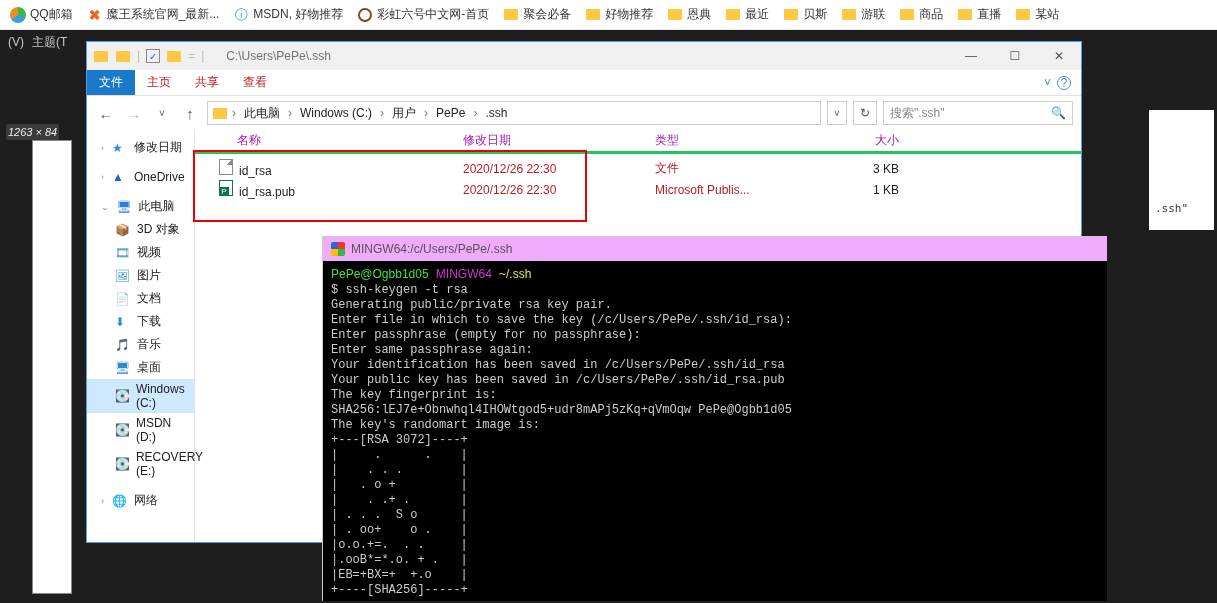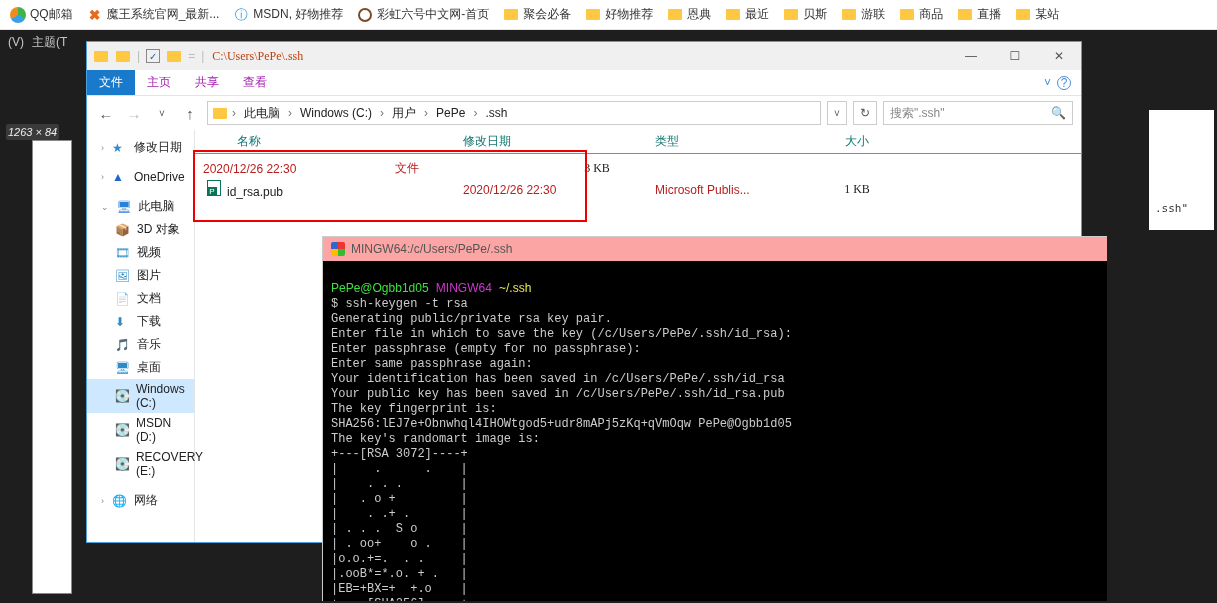--- a/index.html
+++ b/index.html
@@ -15,59 +15,59 @@
 .dark-menu { position: absolute; top: 30px; left: 0; height: 24px; color: #c8c8c8; display: flex; align-items: center; gap: 8px; padding: 0 8px; font-size: 11px; }
 .img-size { position: absolute; top: 124px; left: 6px; background: #3a3a3a; color: #eee; font-size: 11px; padding: 2px 2px; border-radius: 2px; font-style: italic;}
 .left-canvas { position: absolute; top: 140px; left: 32px; width: 40px; height: 454px; background: #fff; border: 1px solid #888;}
 .rsnip { position: absolute; top: 110px; right: 3px; width: 65px; height: 120px; background: #fff; }
 .rsnip .rt { color:#333; padding: 92px 6px 0; font-family: Consolas, monospace; font-size: 11px;}
 
 
 .explorer { position: absolute; top: 41px; left: 86px; width: 996px; background: #fff; border: 1px solid #4ea1db; z-index: 5; }
 .titlebar { height: 28px; display: flex; align-items: center; background: #f0f0f0; }
 .tb-left { display: flex; align-items: center; gap: 6px; padding: 0 6px; }
-.tb-path { color: #c2410c; margin-left: 2px; font-family: Liberation Serif, serif; }
+.tb-path { color: #737373; margin-left: 16px; }
 .tb-right { margin-left: auto; display: flex; }
 .win-btn { width: 44px; height: 28px; display: flex; align-items: center; justify-content: center; color: #555; }
 .ribbon-tabs { height: 26px; display: flex; align-items: stretch; background: #fff; border-bottom: 1px solid #e3e3e3;}
-.rt-tab { padding: 4px 12px; color: #a21caf; }
+.rt-tab { padding: 4px 12px; color: #b91c1c; }
 .rt-file { background: #1979ca; color: #fff; }
 .rt-help { margin-left: auto; padding: 4px 10px; color: #4a8ed4; display:flex; align-items:center;}
 .navrow { height: 34px; display: flex; align-items: center; padding: 0 8px; gap: 6px; }
 .nav-arrow { width: 22px; height: 22px; color: #555; display:flex; align-items:center; justify-content:center; font-size: 15px;}
 .addr { flex: 1; height: 24px; border: 1px solid #ccc; display: flex; align-items: center; padding: 0 4px; gap: 2px;}
 .addr .seg { padding: 2px 4px; color: #222;}
 .addr .sep { color: #777; padding: 0 2px;}
 .addr-ref { width: 24px; height: 24px; border: 1px solid #ccc; display:flex; align-items:center; justify-content:center; color: #555;}
 .searchbox { width: 190px; height: 24px; border: 1px solid #ccc; display:flex; align-items:center; padding: 0 6px; color: #888;}
 .searchbox .sico { margin-left: auto; }
 .content { display: flex; }
 .nav-pane { width: 108px; border-right: 1px solid #e5e5e5; padding: 6px 0 30px;}
 .np-item { display:flex; align-items:center; gap:6px; padding: 3px 6px 3px 14px; color:#222; }
 .np-item.sel { background: #cde8ff; }
 .np-sub { padding-left: 28px;}
 .np-ico { width: 16px; height: 14px; display:inline-block; }
 .list { flex:1; position: relative; }
-.headers { display:flex; height: 24px; border-bottom: 1px solid #22c55e; color:#0f766e; align-items:center;}
+.headers { display:flex; height: 24px; border-bottom: 3px solid #22c55e; color:#a21caf; align-items:center;}
 .headers .col { padding: 0 8px; }
 .c-name { width: 260px; }
 .c-date { width: 150px; }
 .c-type { width: 160px; margin-left: 42px; }
-.c-size { width: 100px; text-align: center; font-family: Liberation Serif, serif;}
+.c-size { width: 100px; text-align: right;}
 .row { display:flex; height: 21px; align-items:center; }
 .row .col { padding: 0 8px; color:#222; }
 .row .c-date, .row .c-type { color:#b91c1c;}
 .file-ico { width: 14px; height: 16px; display:inline-block; margin-right: 6px;}
 .redbox { position: absolute; top: -4px; left: -2px; width: 394px; height: 72px; border: 2px solid #e00; pointer-events:none;}
 
 
-.term { position: absolute; top: 236px; left: 322px; width: 785px; height: 365px; background: #fca5a5; z-index: 10; border-top:1px solid #ccc; border-left:1px solid #ccc;}
+.term { position: absolute; top: 236px; left: 322px; width: 785px; height: 365px; background: #f0abfc; z-index: 10; border-top:1px solid #ccc; border-left:1px solid #ccc;}
 .term-title { height: 24px; display:flex; align-items:center; padding: 0 8px; gap:6px; color:#555;}
 .mingw-ico { width: 14px; height:14px; background: conic-gradient(#e33 0 25%, #3b3 0 50%, #fb0 0 75%, #36c 0); border-radius: 2px;}
-.term-body { background: #000; height: calc(100% - 24px); padding: 20px 8px; font-family: Consolas, "Courier New", monospace; font-size: 12px; line-height: 15px; white-space: pre; overflow: hidden; color: #ccc;}
+.term-body { background: #000; height: calc(100% - 24px); padding: 6px 8px; font-family: Consolas, "Courier New", monospace; font-size: 12px; line-height: 15px; white-space: pre; overflow: hidden; color: #ccc;}
 .t-user { color: #3de23d; }
 .t-host { color: #d136d1; }
 .t-path { color: #e8e84a; }
 
 
 .file-plain { background: #fff; border: 1px solid #888; position:relative;}
 .file-plain::after { content:""; position:absolute; top:0; right:0; width:5px; height:5px; background: linear-gradient(135deg, transparent 49%, #888 50%);}
 .file-pub { background:#fff; border:1px solid #0b7355;}
 .file-pub::after{content:"P"; position:absolute; bottom:-1px; left:-1px; background:#0b7355; color:#fff; font-size:8px; width:10px; height:9px; line-height:9px; text-align:center;}
 .ico-star{color:#2a8cd6;}
@@ -303,26 +303,27 @@
     <div class="list">
       <div class="headers">
         <div class="col c-name" style="padding-left:42px">名称</div>
         <div class="col c-date">修改日期</div>
         <div class="col c-type">类型</div>
         <div class="col c-size">大小</div>
       </div>
       <div id="filerows" style="position:relative; padding-top:4px;">
         <div class="redbox"></div>
       <div class="row">
+            <div class="col c-name" style="padding-left:24px"><span class="file-ico file-plain" style="position:relative"></span><span>id_rsa</span></div>
             <div class="col c-date">2020/12/26 22:30</div>
             <div class="col c-type">文件</div>
             <div class="col c-size">3 KB</div>
           </div>
           <div class="row">
-            <div class="col c-name" style="padding-left:12px"><span class="file-ico file-pub" style="position:relative"></span><span>id_rsa.pub</span></div>
+            <div class="col c-name" style="padding-left:24px"><span class="file-ico file-pub" style="position:relative"></span><span>id_rsa.pub</span></div>
             <div class="col c-date">2020/12/26 22:30</div>
             <div class="col c-type">Microsoft Publis...</div>
             <div class="col c-size">1 KB</div>
           </div>
         </div>
     </div>
   </div>
 </div>
 
 <div class="term">

